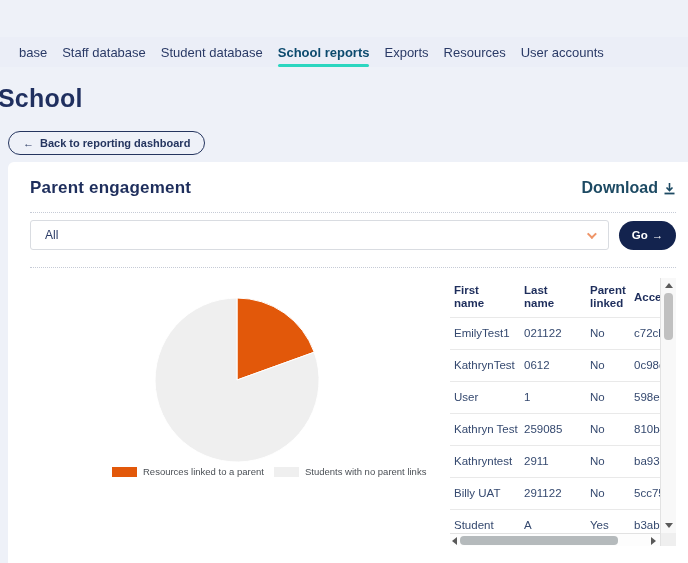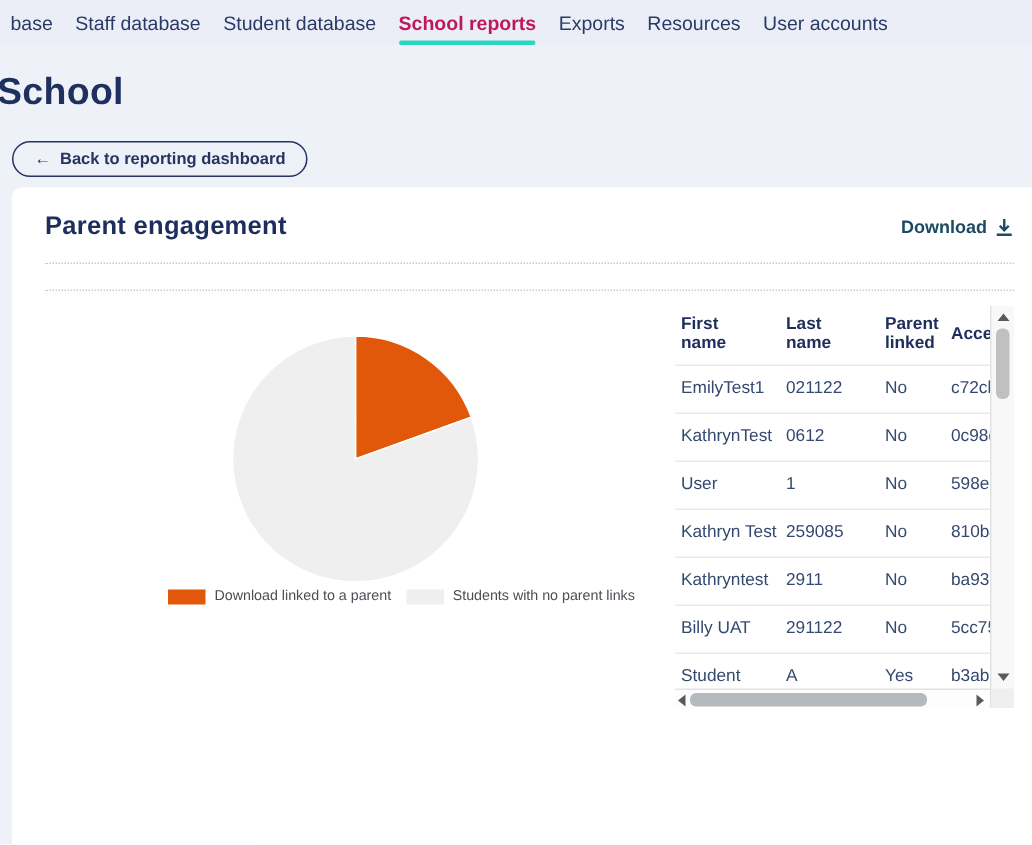--- a/index.html
+++ b/index.html
@@ -8,28 +8,28 @@
     font-family:"Liberation Sans", sans-serif;
     background:#eef1f8;
     color:#1e2e5c;
     position:relative;
   }
 
   
   .nav {
     height:30px; background:#ebeef7;
     display:flex; align-items:center; gap:15px;
-    padding-left:7px; position:relative;
+    padding-left:19px; position:relative;margin-top:37px;
   }
   .nav-item {
     font-size:13px; color:#2a3a66; white-space:nowrap;
     position:relative; height:30px; display:flex; align-items:center;
     cursor:pointer;
   }
-  .nav-item.active { font-weight:bold; color:#be185d; }
+  .nav-item.active { font-weight:bold; color:#0c4a6e; }
   .nav-item.active .tab-underline {
     position:absolute; left:0; right:0; bottom:0; height:3px;
     background:#2bd6c0; border-radius:2px;
   }
 
   
   .page-title {
     font-size:25px; font-weight:bold; color:#1f2f5f;
     margin:16px 0 0 -2px; line-height:30px; letter-spacing:.2px;
   }
@@ -43,21 +43,21 @@
   
   .card {
     margin-top:7px; margin-left:8px; width:calc(100% - 8px); height:555px;
     background:#ffffff; border-radius:6px 0 0 6px;
     padding:16px 12px 18px 22px;
   }
   .card-header { display:flex; align-items:center; justify-content:space-between; }
   .card-title { font-size:17px; font-weight:bold; color:#1e2e5c; letter-spacing:.2px; }
   .download-link {
     display:flex; align-items:center; gap:5px;
-    font-size:12px; font-weight:bold; color:#1d4a63; cursor:pointer;
+    font-size:16px; font-weight:bold; color:#1d4a63; cursor:pointer;
   }
   .dotted-divider { border-bottom:1px dotted #c6cbd6; margin-top:14px; }
   .dotted-divider.second { margin-top:17px; }
 
   
   .filter-label { margin-top:12px; font-size:11.5px; font-weight:bold; color:#1e2e5c; }
   .filter-row { margin-top:7px; display:flex; align-items:center; }
   .select-box {
     flex:1; height:30px; border:1px solid #d9dce1; border-radius:3px;
     background:#fff; display:flex; align-items:center; justify-content:space-between;
@@ -170,33 +170,43 @@
       <span>Download</span>
       <svg width="13" height="13" viewBox="0 0 13 13">
         <path d="M6.5 1v7M3.5 5.5l3 3 3-3" fill="none" stroke="#1d4a63" stroke-width="1.6"></path>
         <path d="M1.5 11.5h10" stroke="#1d4a63" stroke-width="1.8"></path>
       </svg>
     </div>
   </div>
 
   <div class="dotted-divider"></div>
 
+  <div class="filter-row">
+    <div class="select-box">
+      <span>All</span>
+      <span class="chevron"></span>
+    </div>
+    <button class="go-btn">
+      <span>Go</span>
+      <span>→</span>
+    </button>
+  </div>
 
   <div class="dotted-divider second"></div>
 
   <div class="main-row">
 
     <div class="chart-col">
       <svg class="pie-svg" width="166" height="166" viewBox="0 0 166 166">
           <path d="M83,83 L83.0,1.0 A82,82 0 0 1 160.2,55.2 Z" fill="#e2580a" stroke="#ffffff" stroke-width="1"></path>
           <path d="M83,83 L160.2,55.2 A82,82 0 1 1 83.0,1.0 Z" fill="#efefef" stroke="#ffffff" stroke-width="1"></path>
         </svg>
       <div class="legend">
         <span class="swatch" style="background: rgb(226, 88, 10);"></span>
-        <span class="legend-label">Download linked to a parent</span>
+        <span class="legend-label">Resources linked to a parent</span>
         <span class="swatch" style="background: rgb(239, 239, 239);"></span>
         <span class="legend-label">Students with no parent links</span>
       </div>
     </div>
 
     <div class="table-wrap">
       <div class="tbl-viewport">
         <table>
           <colgroup>
               <col class="c1">

